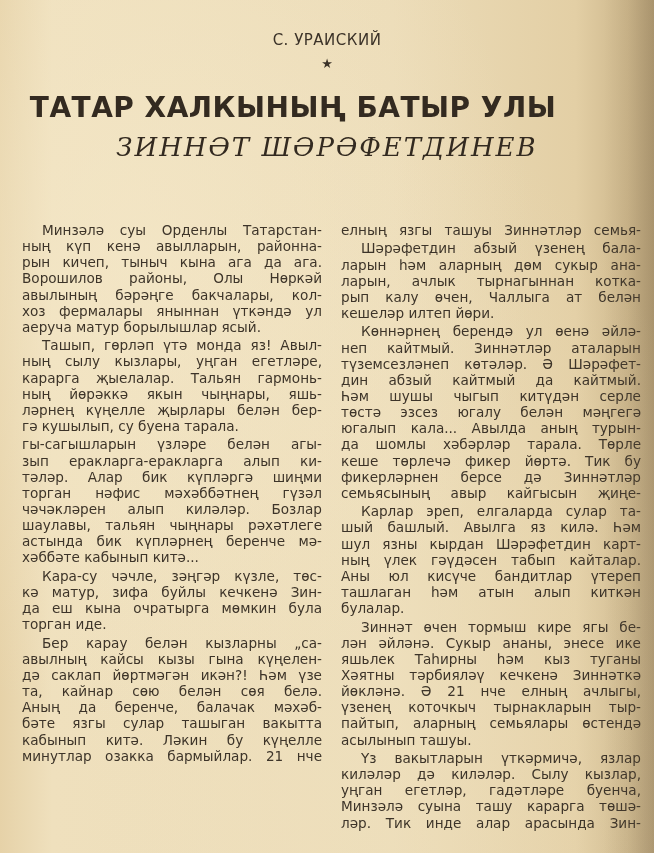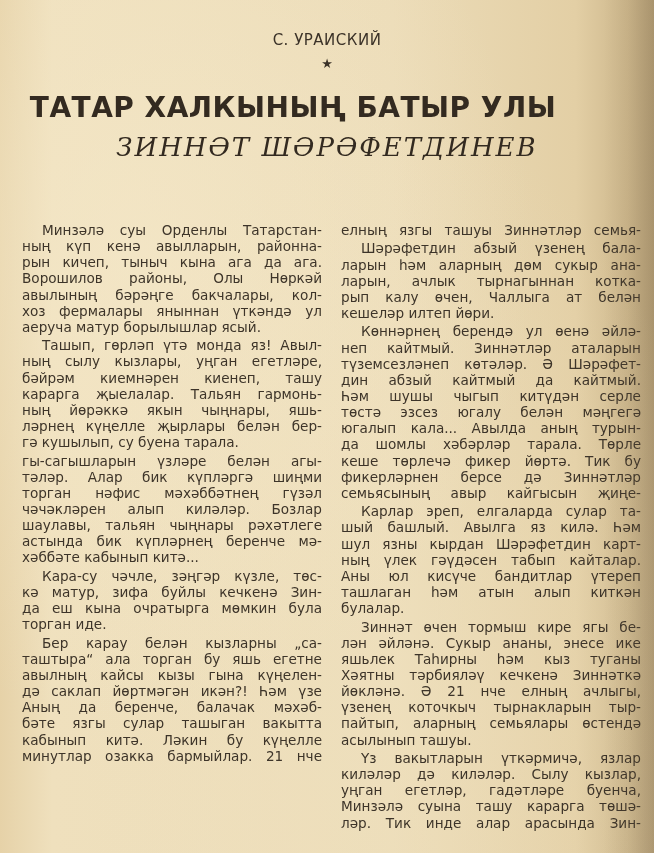--- a/index.html
+++ b/index.html
@@ -67,46 +67,46 @@
         <span class="ln">ның күп кенә авылларын, районна-</span>
         <span class="ln">рын кичеп, тыныч кына ага да ага.</span>
         <span class="ln">Ворошилов районы, Олы Нөркәй</span>
         <span class="ln">авылының бәрәңге бакчалары, кол-</span>
         <span class="ln">хоз фермалары яныннан үткәндә ул</span>
         <span class="ln end">аеруча матур борылышлар ясый.</span>
       </span>
       <span class="para">
         <span class="ln ind">Ташып, гөрләп үтә монда яз! Авыл-</span>
         <span class="ln">ның сылу кызлары, уңган егетләре,</span>
-        <span class="ln">бәйрәм киемнәрен киенеп, ташу</span>
         <span class="ln">карарга җыелалар. Тальян гармонь-</span>
         <span class="ln">ның йөрәккә якын чыңнары, яшь-</span>
         <span class="ln">ләрнең күңелле җырлары белән бер-</span>
         <span class="ln end">гә кушылып, су буена тарала.</span>
       </span>
       <span class="para">
         <span class="ln">гы-сагышларын үзләре белән агы-</span>
+        <span class="ln">зып еракларга-еракларга алып ки-</span>
         <span class="ln">тәләр. Алар бик күпләргә шиңми</span>
         <span class="ln">торган нәфис мәхәббәтнең гүзәл</span>
         <span class="ln">чәчәкләрен алып киләләр. Бозлар</span>
         <span class="ln">шаулавы, тальян чыңнары рәхәтлеге</span>
         <span class="ln">астында бик күпләрнең беренче мә-</span>
         <span class="ln end">хәббәте кабынып китә...</span>
       </span>
       <span class="para">
         <span class="ln ind">Кара-су чәчле, зәңгәр күзле, төс-</span>
         <span class="ln">кә матур, зифа буйлы кечкенә Зин-</span>
         <span class="ln">да еш кына очратырга мөмкин була</span>
         <span class="ln end">торган иде.</span>
       </span>
       <span class="para">
         <span class="ln ind">Бер карау белән кызларны „са-</span>
-        <span class="ln">таштыра“ ала торган бу яшь егетне</span>
         <span class="ln">авылның кайсы кызы гына күңелен-</span>
         <span class="ln">дә саклап йөртмәгән икән?! Һәм үзе</span>
+        <span class="ln">та, кайнар сөю белән сөя белә.</span>
         <span class="ln">Аның да беренче, балачак мәхәб-</span>
         <span class="ln">бәте язгы сулар ташыган вакытта</span>
         <span class="ln">кабынып китә. Ләкин бу күңелле</span>
         <span class="ln">минутлар озакка бармыйлар. 21 нче</span>
       </span>
     </div>
   <div class="col right">
       <span class="para">
         <span class="ln">елның язгы ташуы Зиннәтләр семья-</span>
       </span>

